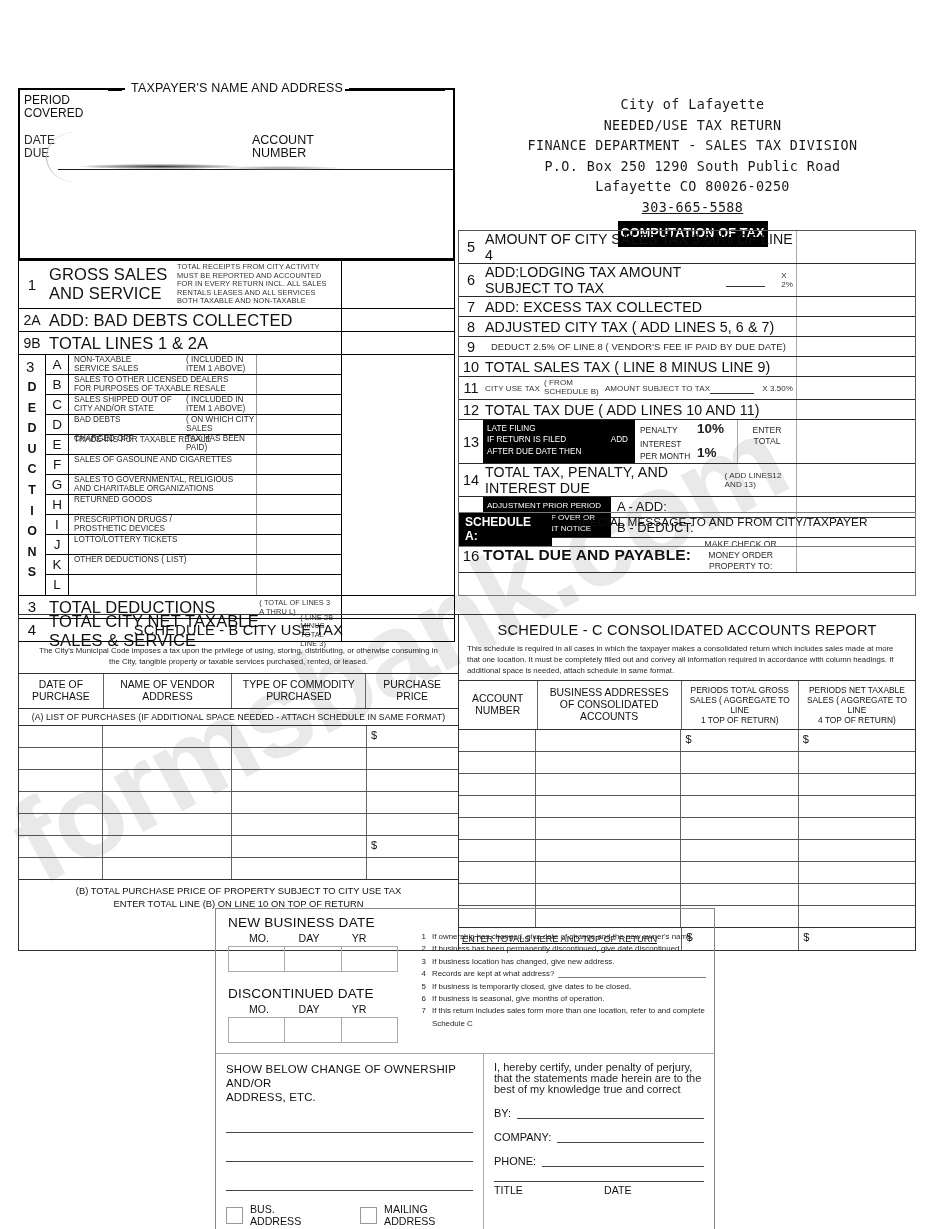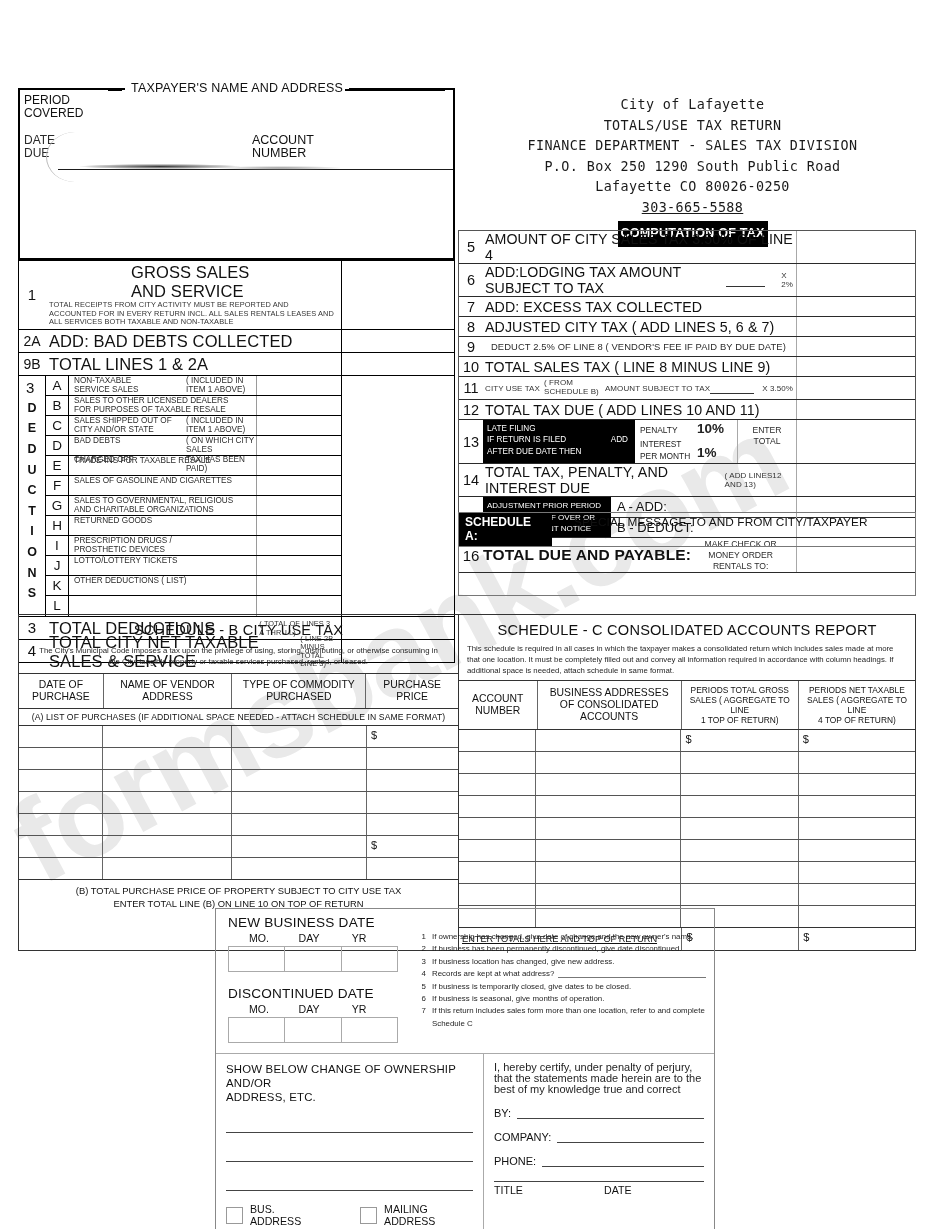--- a/index.html
+++ b/index.html
@@ -212,21 +212,21 @@
       <div class="tp-rule"></div>
       <div class="tp-smudge"></div>
       <div class="tp-smudge2"></div>
     </div>
   </div>
 
   <div id="left-tab" class="layer">
 
     <div class="lrow">
       <div class="lnum">1</div>
-      <div class="ldesc" style="flex-direction:column;align-items:center;">
+      <div class="ldesc" style="align-items:center;">
         <div style="width:128px;flex:none;line-height:19px;">
           <div class="big">GROSS SALES</div>
           <div class="big">AND SERVICE</div>
         </div>
         <div class="tiny" style="flex:1;padding-right:4px;">TOTAL RECEIPTS FROM CITY ACTIVITY MUST BE REPORTED AND ACCOUNTED FOR IN EVERY RETURN INCL. ALL SALES RENTALS LEASES AND ALL SERVICES BOTH TAXABLE AND NON-TAXABLE</div>
       </div>
       <div class="lamt"></div>
     </div>
 
     <div class="lrow" style="height:22px;">
@@ -403,21 +403,21 @@
           <div>( LINE 2B MINUS</div>
           <div>TOTAL LINE 3)</div>
         </span>
       </div>
       <div class="lamt"></div>
     </div>
   </div>
 
   <div id="head" class="layer">
     <div>City of Lafayette</div>
-    <div>TOTALS/USE TAX RETURN</div>
+    <div>NEEDED/USE TAX RETURN</div>
     <div>FINANCE DEPARTMENT - SALES TAX DIVISION</div>
     <div>P.O. Box 250   1290 South Public Road</div>
     <div>Lafayette CO 80026-0250</div>
     <div class="ph">303-665-5588</div>
     <div class="comp-bar">COMPUTATION OF TAX</div>
   </div>
 
   <div id="right-tab" class="layer">
 
     <div class="rrow">
@@ -527,21 +527,21 @@
         <div></div>
         <div></div>
       </div>
     </div>
 
     <div class="r16">
       <div class="n">16</div>
       <div class="t">TOTAL DUE AND PAYABLE:</div>
       <div class="mk">
         <div>MAKE CHECK OR MONEY ORDER</div>
-        <div>RENTALS TO:</div>
+        <div>PROPERTY TO:</div>
       </div>
       <div class="a"></div>
     </div>
   </div>
 
   <div id="schedA" class="layer">
     <div class="schA-head">
       <div class="schA-tag">SCHEDULE A:</div>
       <div class="schA-txt">SPECIAL MESSAGE TO AND FROM CITY/TAXPAYER</div>
     </div>

